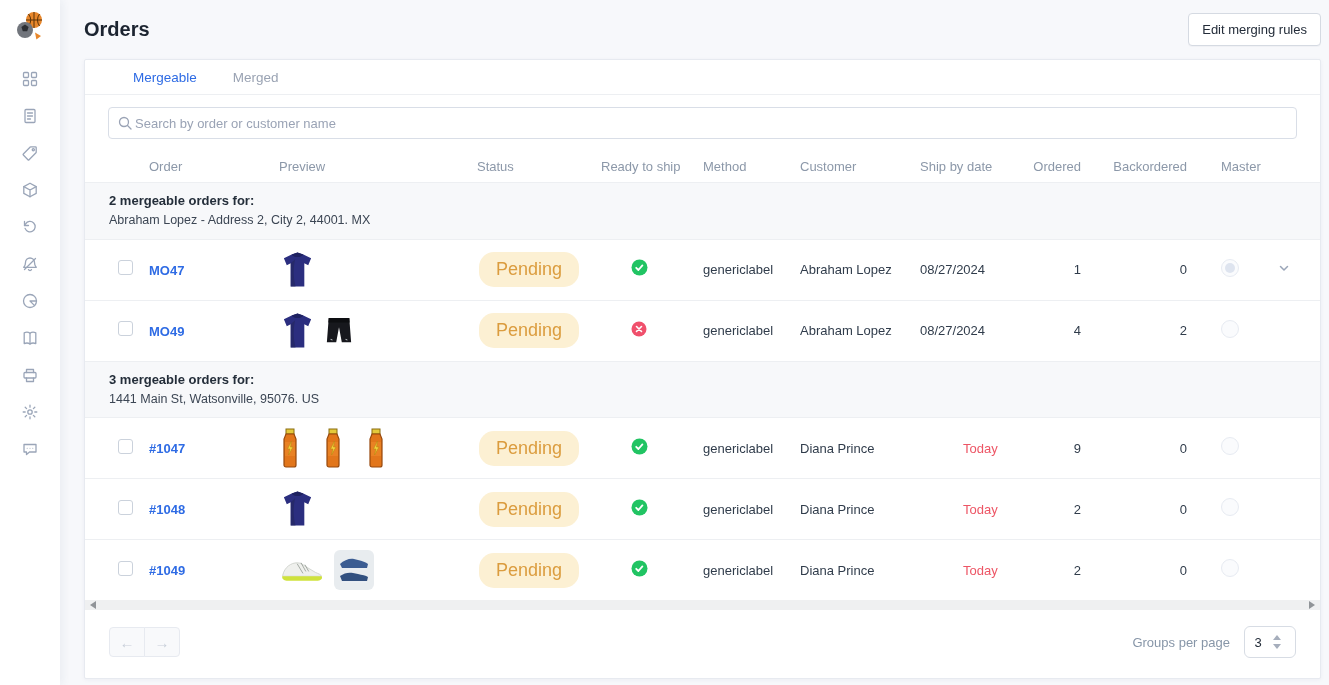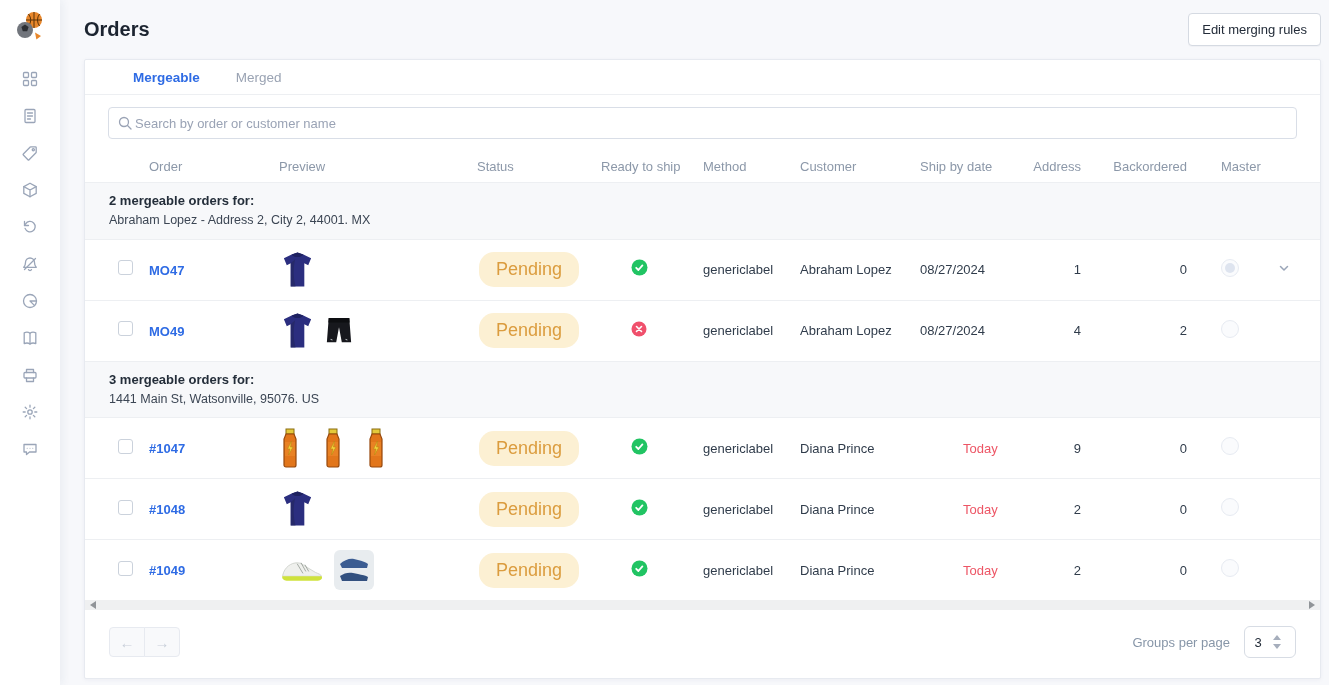--- a/index.html
+++ b/index.html
@@ -20,21 +20,21 @@
   .main{position:absolute;left:60px;top:0;width:1269px;height:685px;padding:0 8px 0 24px;}
   .page-head{display:flex;justify-content:space-between;align-items:center;padding-top:13px;}
   .page-title{font-size:20px;font-weight:700;color:#1C2430;}
   .edit-btn{background:#fff;border:1px solid #D5DAE2;border-radius:4px;padding:8px 13px;font-size:13px;
     color:#232C39;cursor:pointer;box-shadow:0 1px 1px rgba(20,30,60,.03);}
   .card{margin-top:13px;background:#fff;border:1px solid #E7EAF0;border-radius:2px;
     box-shadow:0 1px 4px rgba(30,45,90,.05);height:620px;display:flex;flex-direction:column;}
   
   .tabs{height:46px;display:flex;align-items:center;gap:36px;padding:0 24px;border-bottom:1px solid var(--line);}
   .tab{font-size:13.5px;color:#9AA3B3;cursor:pointer;}
-  .tab.active{color:var(--accent);font-weight:700;padding-left:24px;}
+  .tab.active{color:var(--accent);font-weight:400;padding-left:24px;}
   
   .search-wrap{padding:12px 23px 12px 23px;position:relative;}
   .search-input{width:100%;height:32px;border:1px solid #D9DEE7;border-radius:4px;padding:0 10px 0 26px;
     font-size:13px;color:#a21caf;outline:none;}
   .search-input::placeholder{color:#9AA3B5;}
   .search-icon{position:absolute;left:33px;top:21px;width:14px;height:14px;pointer-events:none;}
   
   .grid{display:grid;grid-template-columns:40px 130px 198px 124px 102px 97px 120px 96px 65px 106px 78px 1fr;
     align-items:center;padding-left:24px;}
   .thead{height:40px;color:var(--muted);font-size:13px;}
@@ -170,21 +170,21 @@
 
     <div class="grid thead" id="thead">
         <div class="th"></div>
         <div class="th">Order</div>
         <div class="th">Preview</div>
         <div class="th">Status</div>
         <div class="th">Ready to ship</div>
         <div class="th">Method</div>
         <div class="th">Customer</div>
         <div class="th">Ship by date</div>
-        <div class="th ra">Address</div>
+        <div class="th ra">Ordered</div>
         <div class="th ra">Backordered</div>
         <div class="th c10pad">Master</div>
         <div class="th"></div>
       </div>
     <div id="tbody">
         <div class="group-head">
           <div class="group-title">2 mergeable orders for:</div>
           <div class="group-addr">Abraham Lopez - Address 2, City 2, 44001. MX</div>
         </div>
         <div class="grid row">

